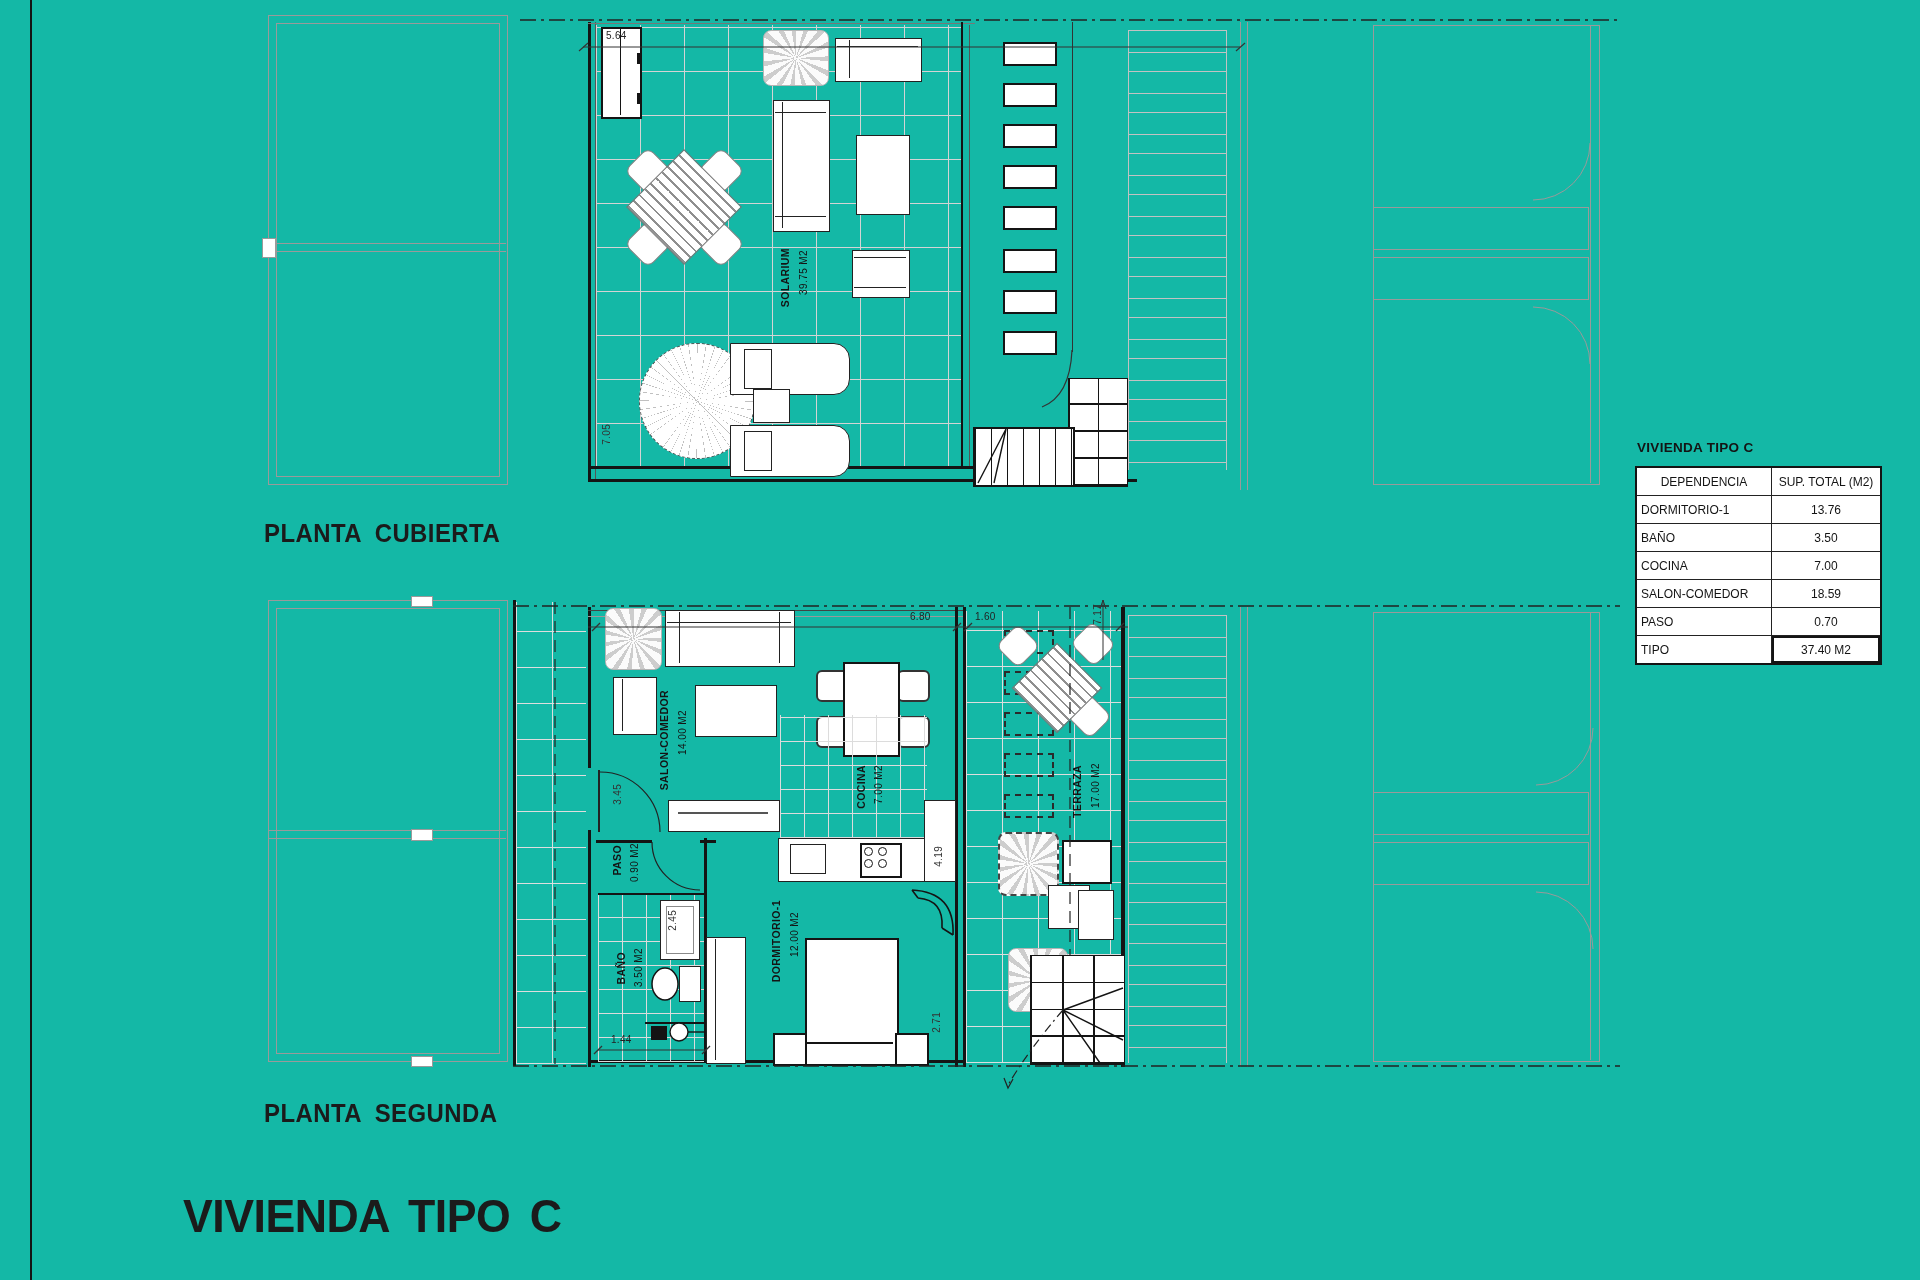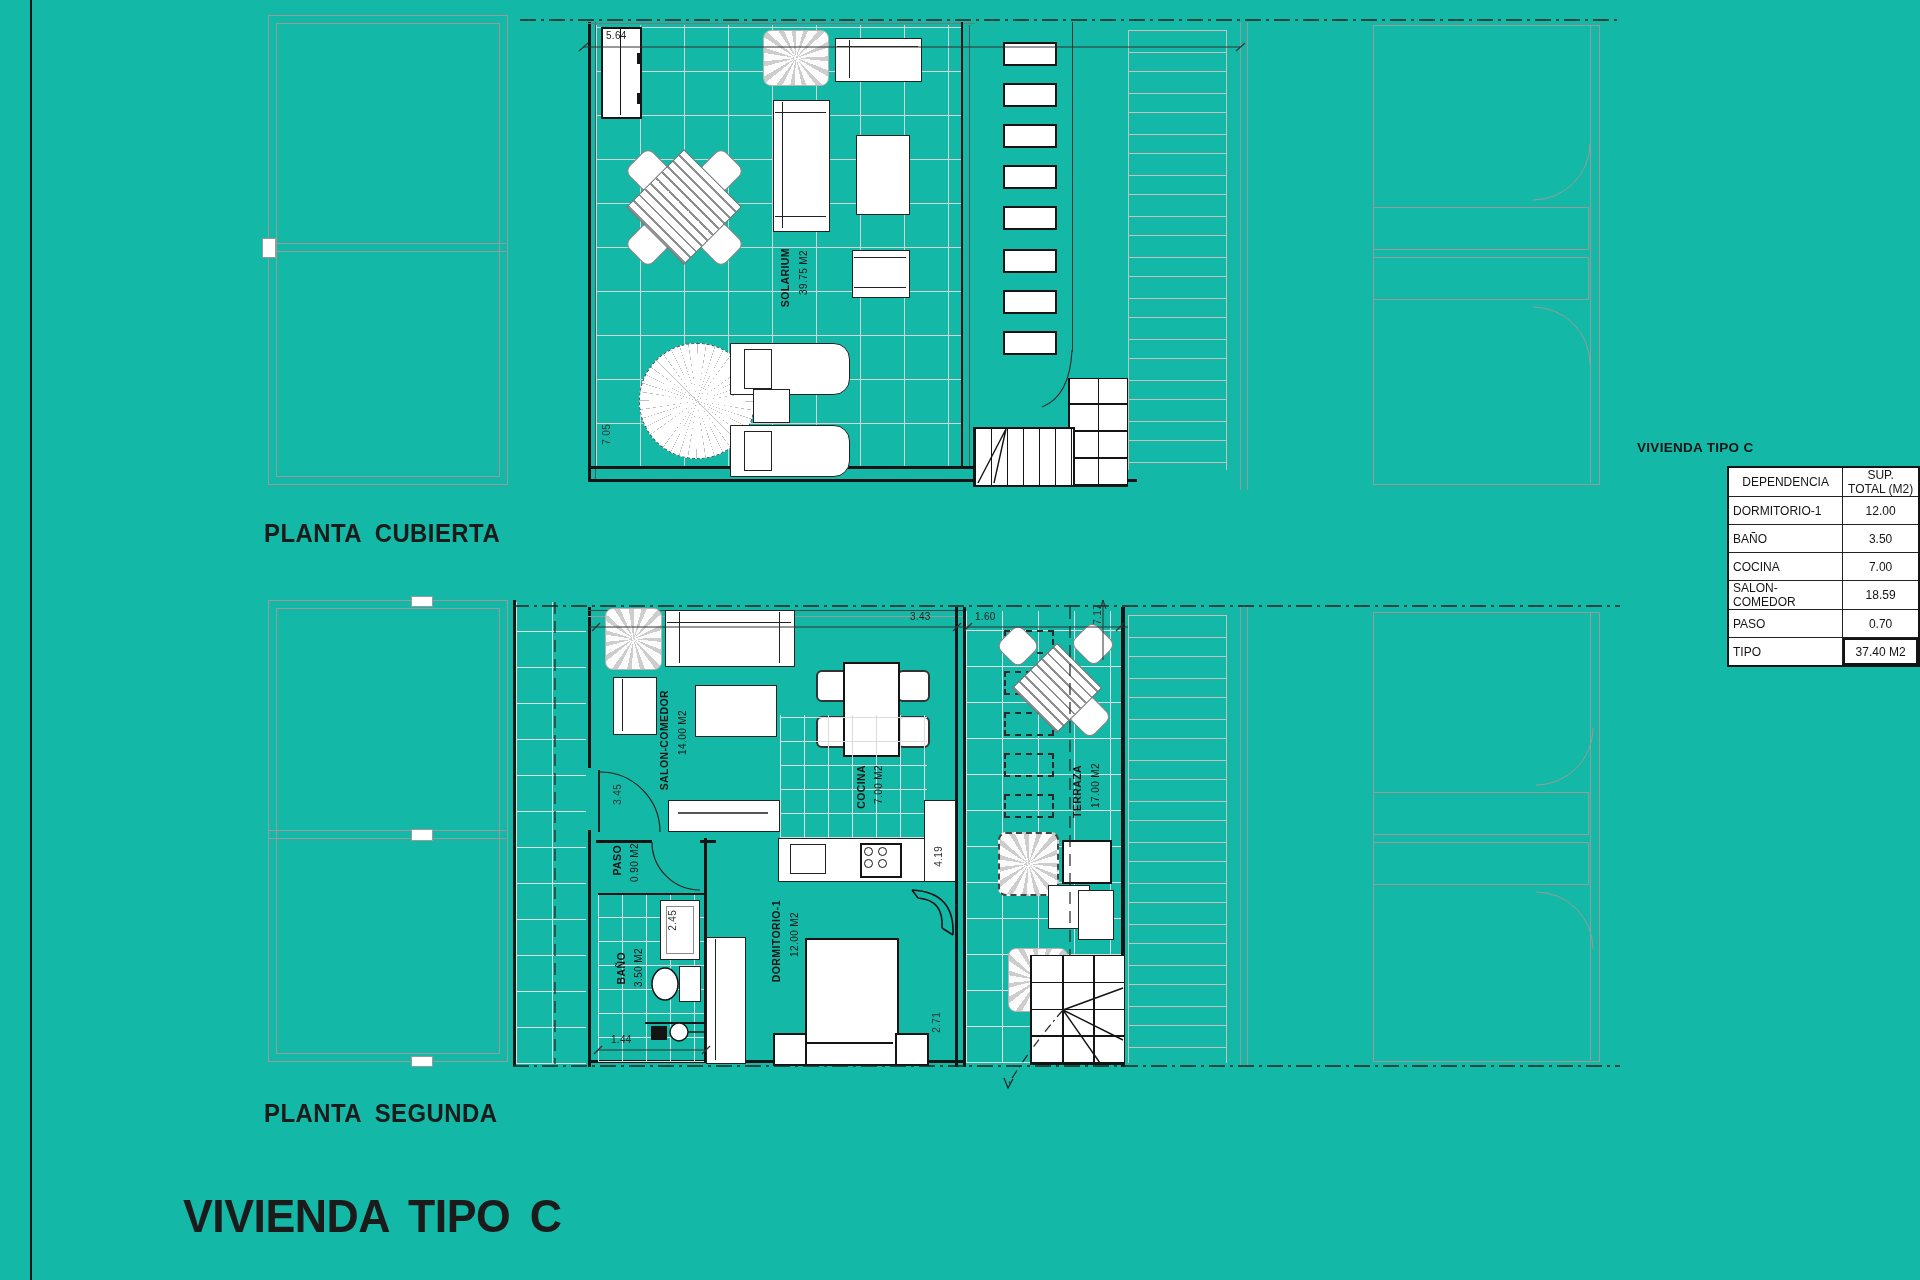--- a/index.html
+++ b/index.html
@@ -42,21 +42,21 @@
      font:700 10.5px/1.3 "Liberation Sans",sans-serif;color:#141414;letter-spacing:.4px;}
   .vdim{position:absolute;writing-mode:vertical-rl;transform:rotate(180deg);white-space:nowrap;
      font:400 10px/1 "Liberation Sans",sans-serif;color:#333;letter-spacing:.3px;}
   .dim{position:absolute;font:400 10px/1 "Liberation Sans",sans-serif;color:#222;letter-spacing:.3px;}
   .planlbl{position:absolute;font:800 26px/1 "Liberation Sans",sans-serif;color:#1b1b1b;
      letter-spacing:.5px;word-spacing:7px;transform:scaleX(.92);transform-origin:left;}
   .bigtitle{position:absolute;font:800 47px/1 "Liberation Sans",sans-serif;color:#1b1b1b;
      letter-spacing:-.5px;word-spacing:8px;transform:scaleX(.95);transform-origin:left;}
   .dot{position:absolute;width:7px;height:7px;border:1.2px solid #141414;border-radius:50%;background:#fff;}
   
-  #sumtbl{position:absolute;left:1727px;top:466px;border-collapse:collapse;border:2px solid #141414;
+  #sumtbl{position:absolute;left:1635px;top:466px;border-collapse:collapse;border:2px solid #141414;
      font:400 12px "Liberation Sans",sans-serif;color:#141414;}
   #sumtbl td{border:1px solid #222;height:27px;padding:0 4px;background:#fff;}
   #sumtbl td.c{width:100px;text-align:center;}
   #sumtbl td.n{width:126px;text-align:left;}
   #sumtbl tr.hd td{text-align:center;}
   #sumtbl td.tot{box-shadow:inset 0 0 0 2px #141414;}
   .tbltitle{position:absolute;left:1637px;top:440px;font:700 13.5px "Liberation Sans",sans-serif;
      color:#141414;letter-spacing:.3px;}
   svg.ov{position:absolute;left:0;top:0;pointer-events:none;}
 </style>
@@ -272,21 +272,21 @@
     <path d="M1063,1010 Q1030,1048 1008,1085" stroke="#222" stroke-width="1.2" fill="none" stroke-dasharray="9 4 2 4"></path>
     <path d="M1004,1078 L1008,1088 L1013,1079" stroke="#222" stroke-width="1.2" fill="none"></path>
   </svg>
 
   <div class="dim" style="left:606px;top:31px;">5.64</div>
   <div class="vdim" style="left:602px;top:424px;">7.05</div>
   <div class="vt" style="left:779px;top:248px;">SOLARIUM</div>
   <div class="vt" style="left:797px;top:250px;font-weight:400;font-size:10px;">39.75 M2</div>
   <div class="planlbl" style="left:264px;top:520px;">PLANTA CUBIERTA</div>
 
-  <div class="dim" style="left:910px;top:612px;">3.43</div>
+  <div class="dim" style="left:910px;top:612px;">6.80</div>
   <div class="dim" style="left:975px;top:612px;">1.60</div>
   <div class="vdim" style="left:1093px;top:604px;">7.17</div>
   <div class="vt" style="left:658px;top:690px;">SALON-COMEDOR</div>
   <div class="vt" style="left:676px;top:710px;font-weight:400;font-size:10px;">14.00 M2</div>
   <div class="vdim" style="left:613px;top:784px;">3.45</div>
   <div class="vt" style="left:855px;top:765px;">COCINA</div>
   <div class="vt" style="left:872px;top:765px;font-weight:400;font-size:10px;">7.00 M2</div>
   <div class="vt" style="left:611px;top:845px;">PASO</div>
   <div class="vt" style="left:628px;top:843px;font-weight:400;font-size:10px;">0.90 M2</div>
   <div class="vdim" style="left:668px;top:910px;">2.45</div>
@@ -305,21 +305,21 @@
 
   <div class="tbltitle">VIVIENDA TIPO C</div>
   <table id="sumtbl">
     <tbody>
         <tr class="hd">
       <td class="n">DEPENDENCIA</td>
       <td class="c">SUP. TOTAL (M2)</td>
     </tr>
     <tr>
       <td class="n">DORMITORIO-1</td>
-      <td class="c">12.00</td>
+      <td class="c">13.76</td>
     </tr>
     <tr>
       <td class="n">BAÑO</td>
       <td class="c">3.50</td>
     </tr>
     <tr>
       <td class="n">COCINA</td>
       <td class="c">7.00</td>
     </tr>
     <tr>

